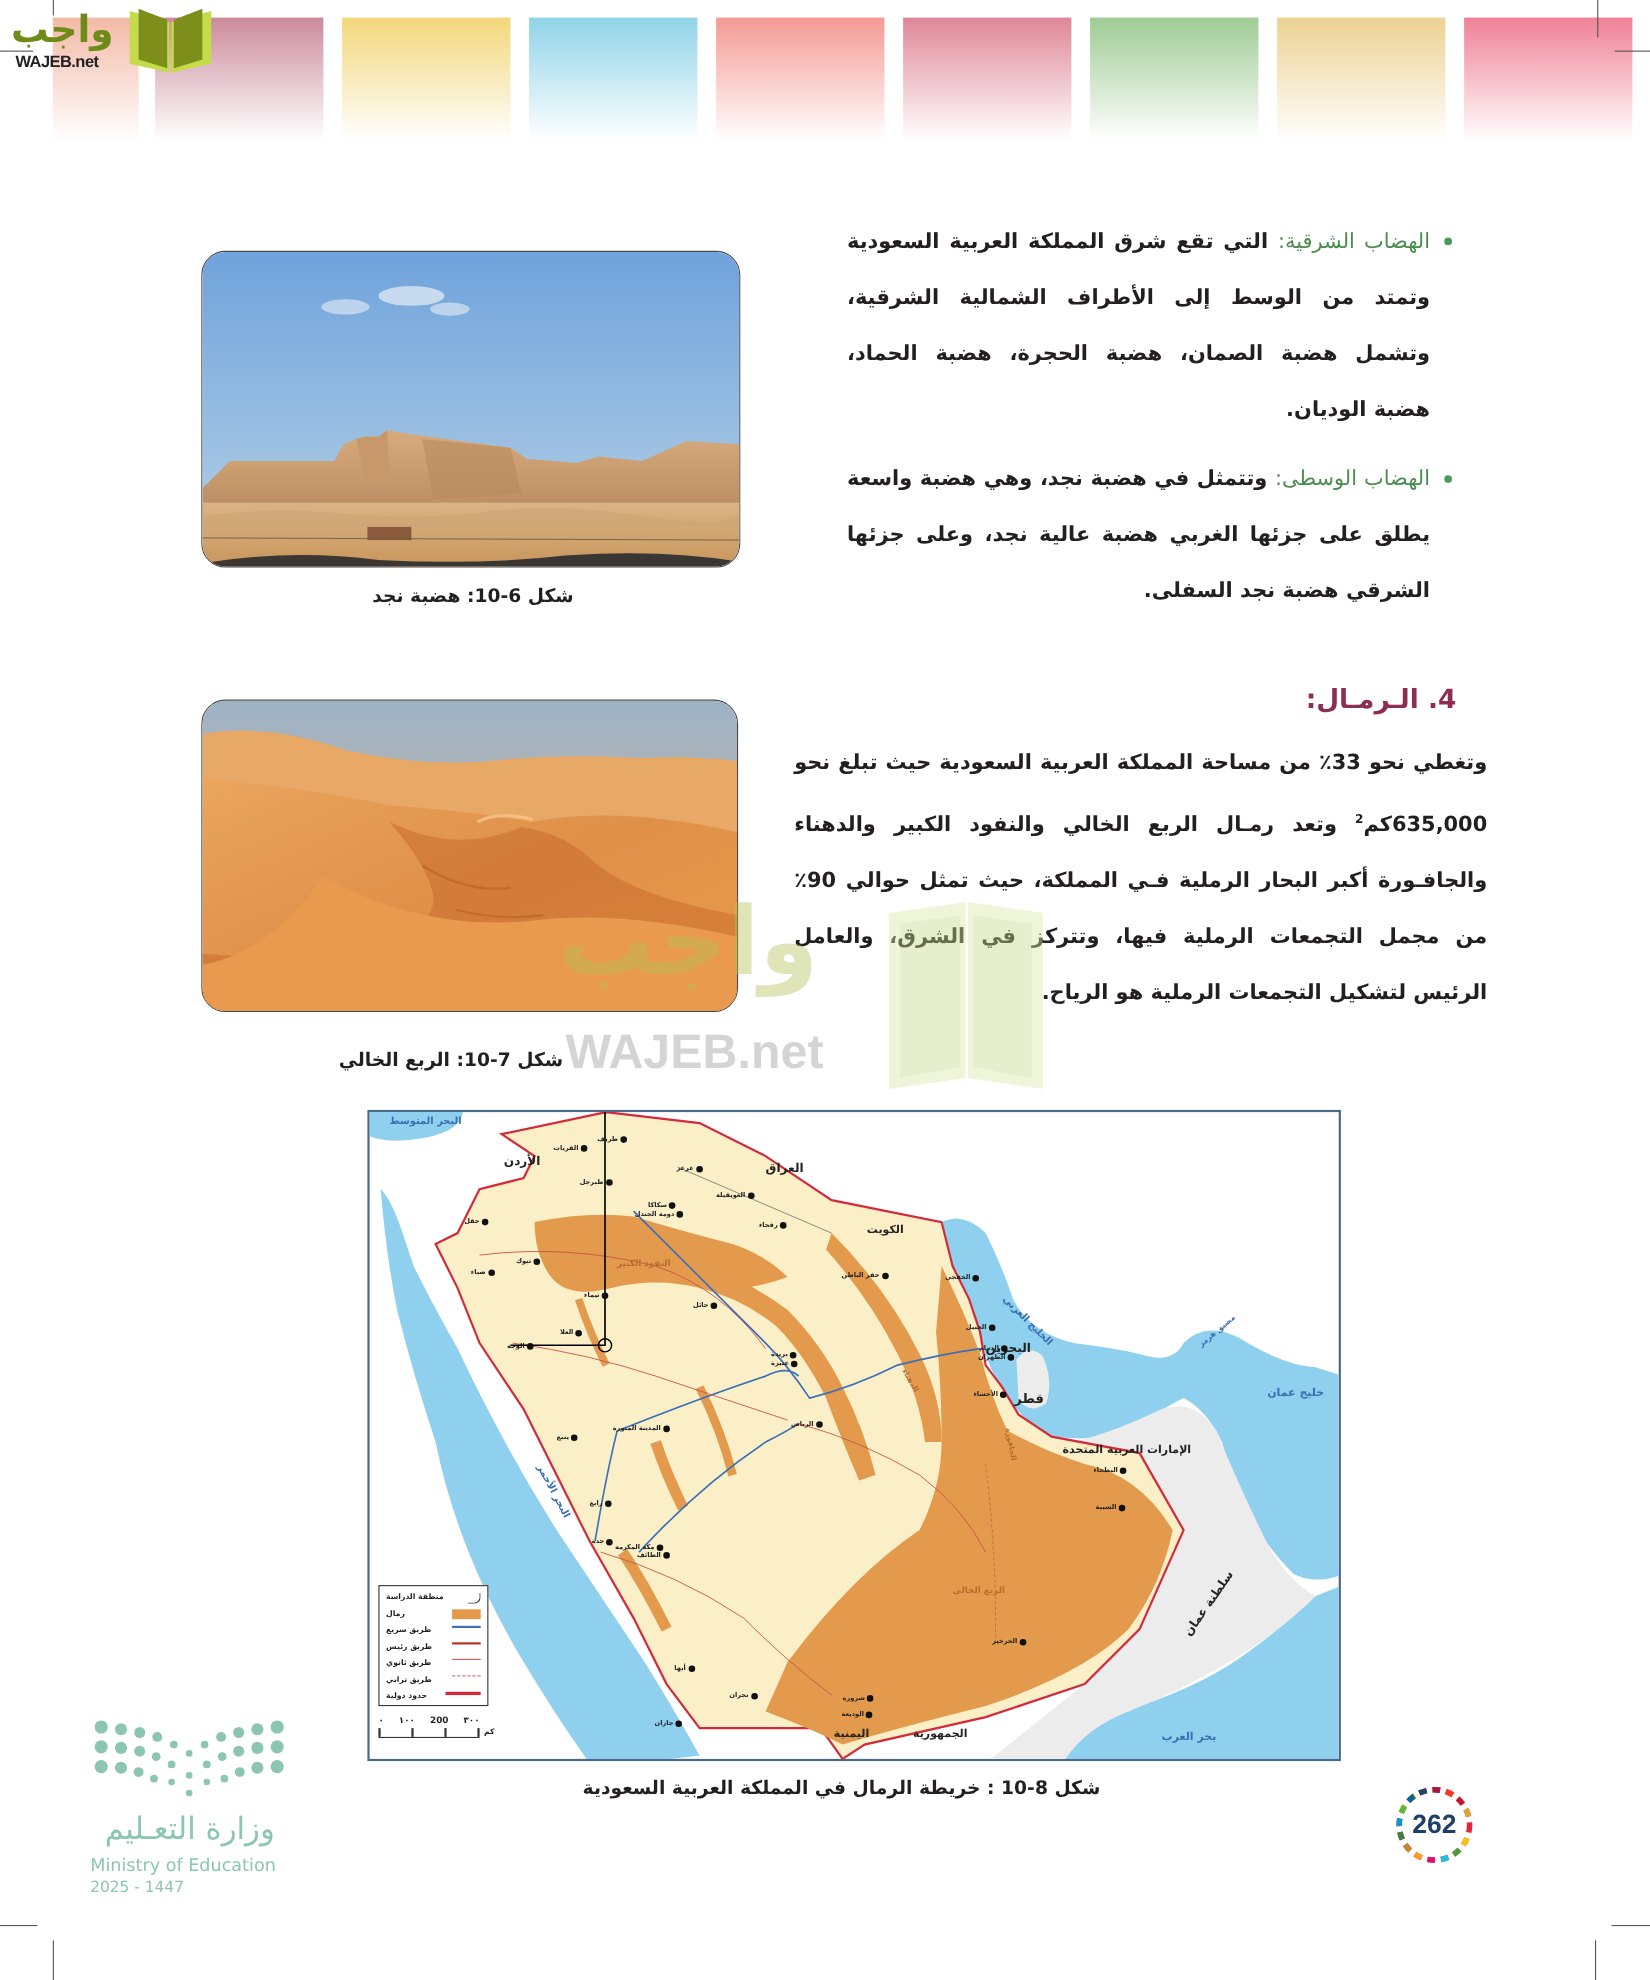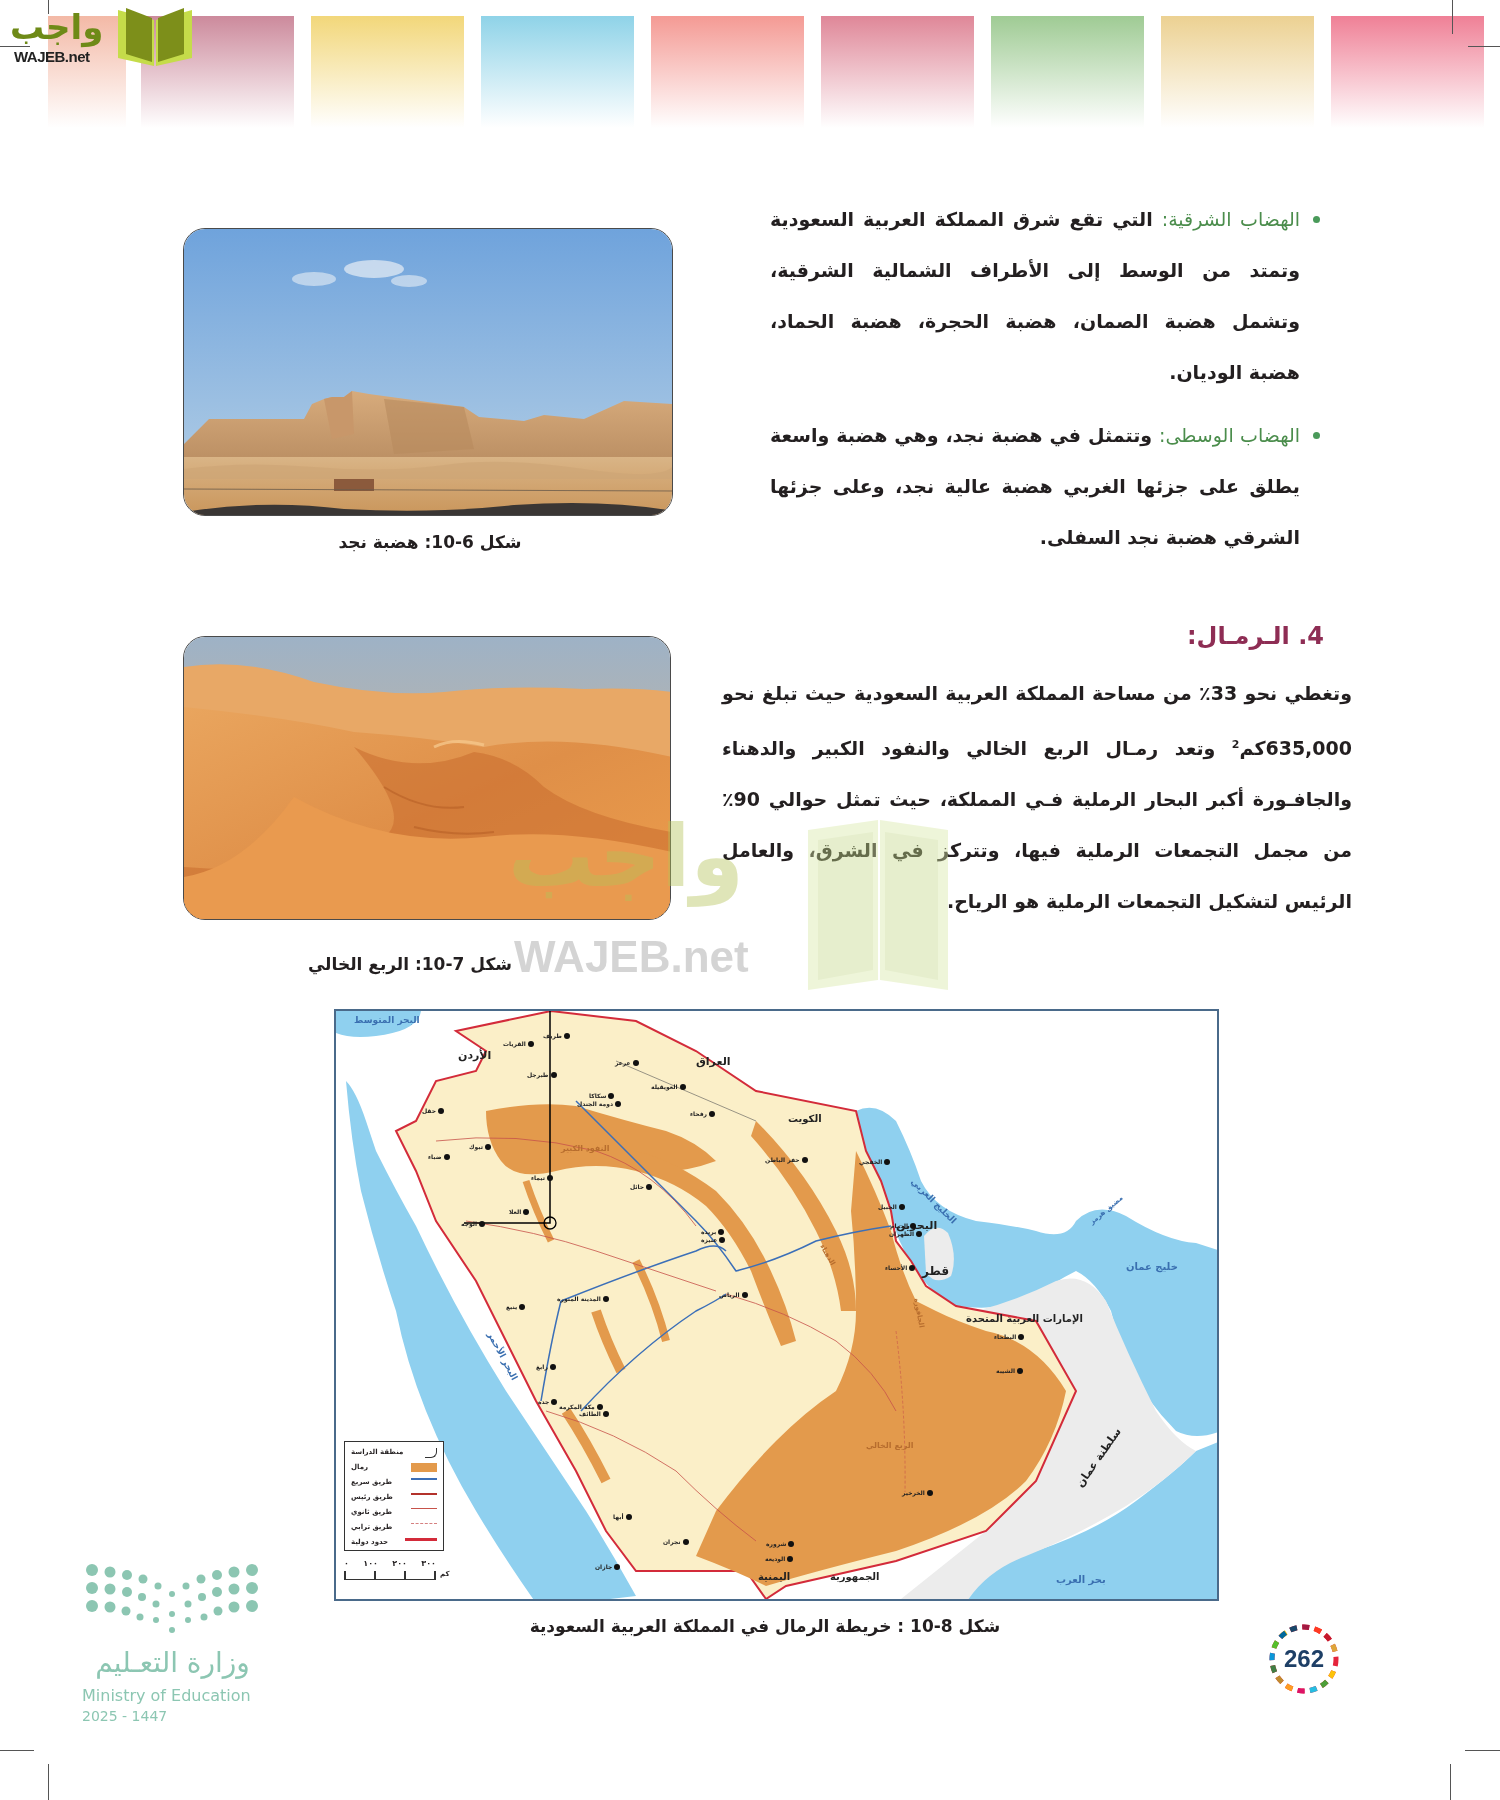--- a/index.html
+++ b/index.html
@@ -220,21 +220,21 @@
 
   <div class="map-label" style="left:18px; top:4px; font-size:9px; color:#3a6fb0;">البحر المتوسط</div>
   <div class="map-label" style="left:122px; top:38px; font-size:11px;">الأردن</div>
   <div class="map-label" style="left:360px; top:44px; font-size:11px;">العراق</div>
   <div class="map-label" style="left:452px; top:102px; font-size:10px;">الكويت</div>
   <div class="map-label" style="left:568px; top:185px; font-size:9px; color:#3a6fb0; transform:rotate(45deg);">الخليج العربي</div>
   <div class="map-label" style="left:560px; top:208px; font-size:11px;">البحرين</div>
   <div class="map-label" style="left:586px; top:253px; font-size:12px;">قطر</div>
   <div class="map-label" style="left:630px; top:302px; font-size:10px;">الإمارات العربية المتحدة</div>
   <div class="map-label" style="left:750px; top:195px; font-size:7px; color:#3a6fb0; transform:rotate(-40deg);">مضيق هرمز</div>
-  <div class="map-label" style="left:790px; top:250px; font-size:10px; color:#3a6fb0;">خليج عمان</div>
+  <div class="map-label" style="left:816px; top:250px; font-size:10px; color:#3a6fb0;">خليج عمان</div>
   <div class="map-label" style="left:728px; top:440px; font-size:11px; transform:rotate(-55deg);">سلطنة عمان</div>
   <div class="map-label" style="left:720px; top:563px; font-size:10px; color:#3a6fb0;">بحر العرب</div>
   <div class="map-label" style="left:494px; top:560px; font-size:10px;">الجمهورية</div>
   <div class="map-label" style="left:422px; top:560px; font-size:10px;">اليمنية</div>
   <div class="map-label" style="left:140px; top:340px; font-size:9px; color:#3a6fb0; transform:rotate(62deg);">البحر الأحمر</div>
   <div class="map-label" style="left:225px; top:133px; font-size:8px; color:#b76d2e;">النفود الكبير</div>
   <div class="map-label" style="left:480px; top:240px; font-size:7px; color:#b76d2e; transform:rotate(60deg);">الدهناء</div>
   <div class="map-label" style="left:530px; top:430px; font-size:8px; color:#b76d2e;">الربع الخالي</div>
   <div class="map-label" style="left:568px; top:298px; font-size:7px; color:#b76d2e; transform:rotate(80deg);">الجافورة</div>
 
@@ -421,21 +421,21 @@
     <div class="legend-row">
       <span class="lt">حدود دولية</span>
       <span class="legend-swatch" style="background:#d32b3a; height:3px; width:32px;"></span>
     </div>
   </div>
 
   <div class="scale">
     <div class="scale-nums">
       <span>٠</span>
       <span>١٠٠</span>
-      <span>٢٠٠</span>
+      <span>200</span>
       <span>٣٠٠</span>
     </div>
     <div class="scale-bar">
       <span class="scale-tick" style="left:0;"></span>
       <span class="scale-tick" style="left:30px;"></span>
       <span class="scale-tick" style="left:60px;"></span>
       <span class="scale-tick" style="left:90px;"></span>
       <span style="position:absolute; left:96px; top:0; font-size:7px; font-weight:bold;">كم</span>
     </div>
   </div>

